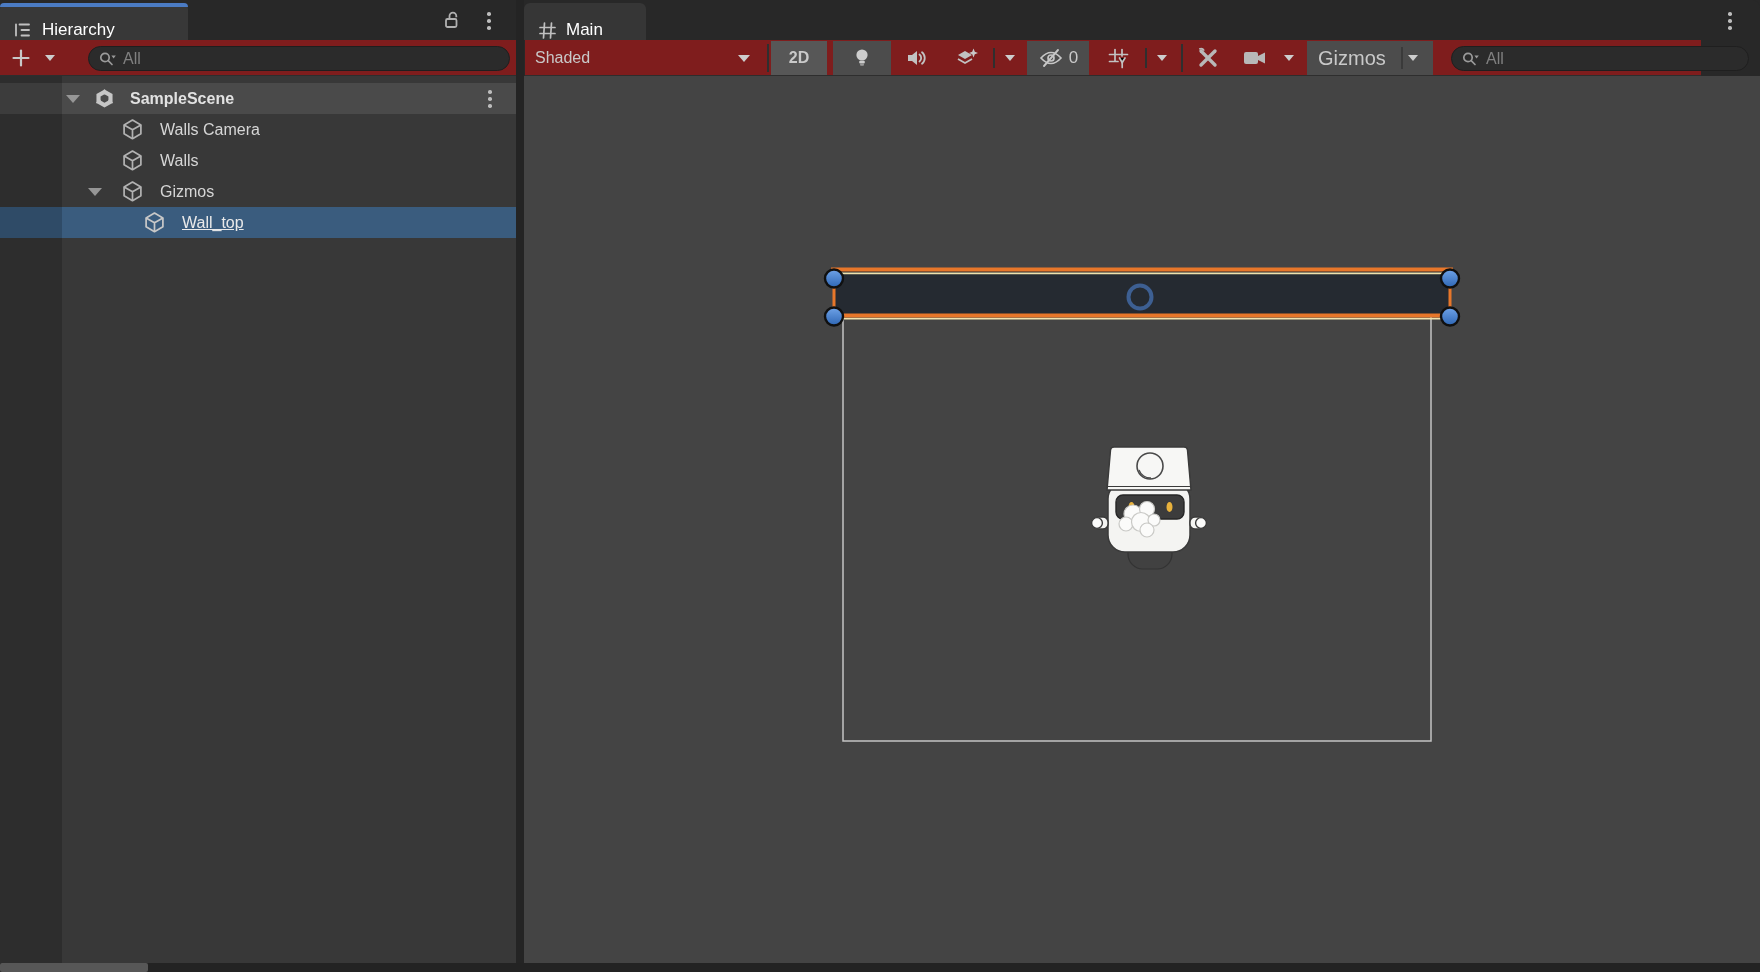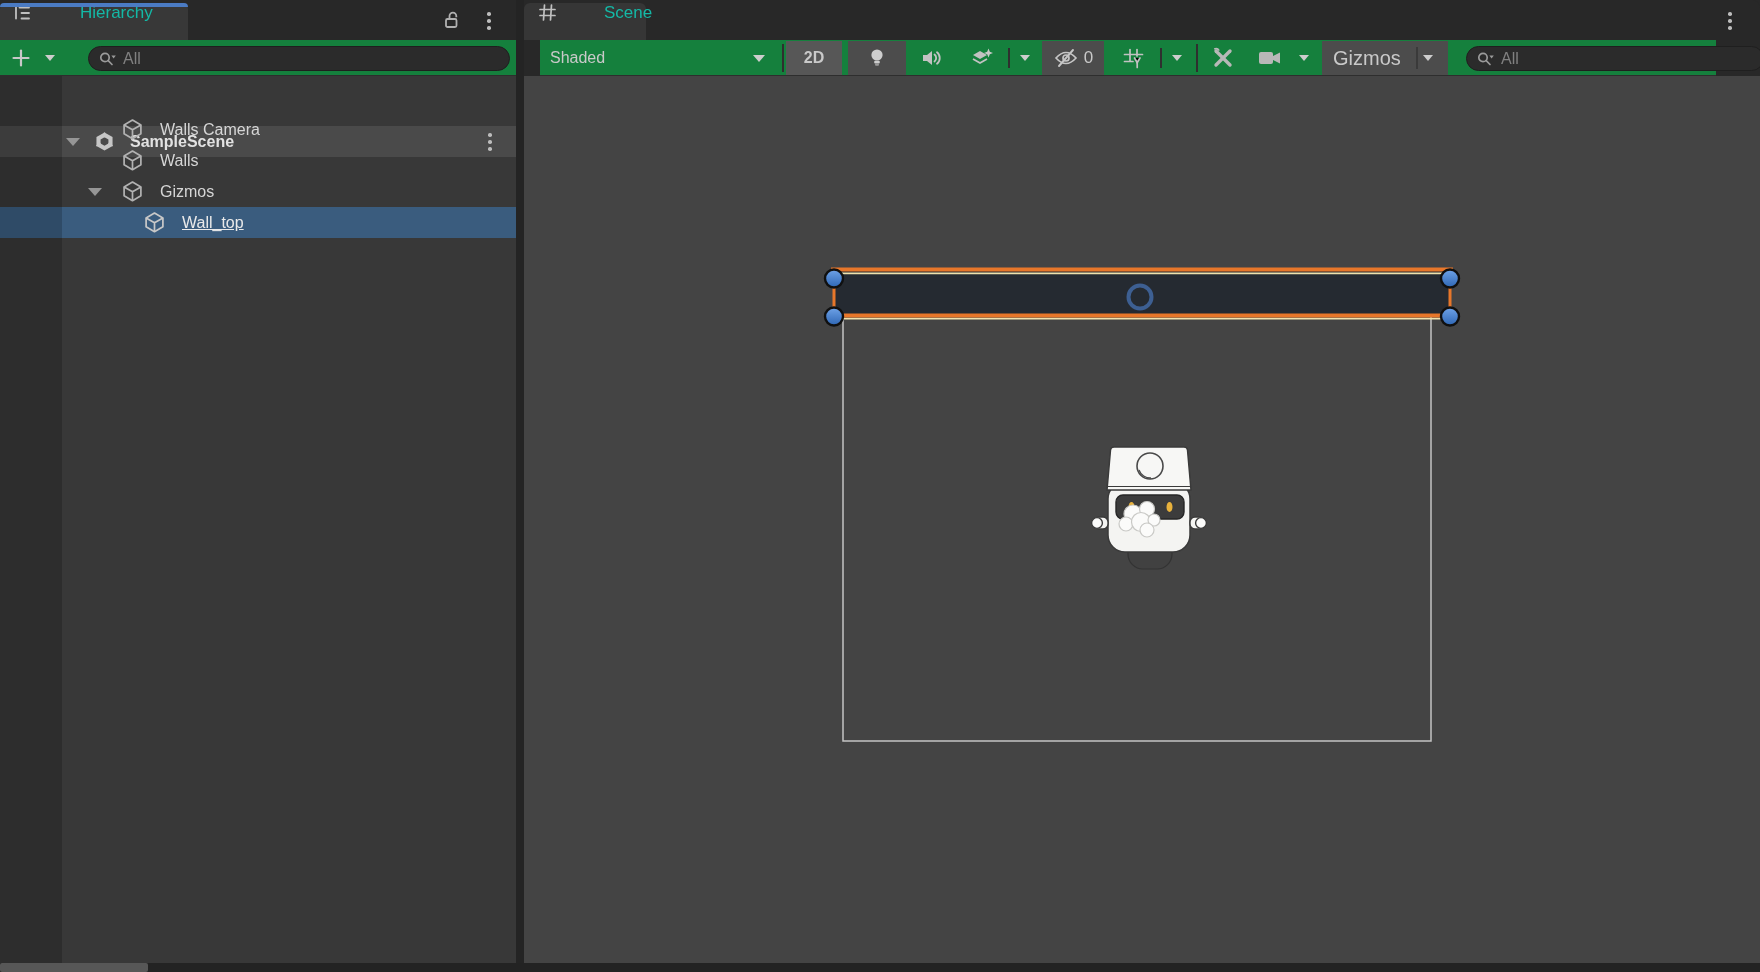--- a/index.html
+++ b/index.html
@@ -7,31 +7,31 @@
   .app {
     position:relative; width:1760px; height:972px; overflow:hidden;
     background:#282828; font-family:"Liberation Sans", sans-serif;
     -webkit-font-smoothing:antialiased;
   }
   .abs { position:absolute; }
 
   
   .tabbar { position:absolute; top:0; height:40px; background:#282828; }
   .tab {
-    position:absolute; top:3px; height:37px; display:flex; align-items:flex-start;
-    border-radius:6px 6px 0 0; color:#14b8a6; font-size:17px;gap:38px;
+    position:absolute; top:3px; height:37px; display:flex; align-items:flex-end;
+    border-radius:6px 6px 0 0; color:#ffffff; font-size:17px;
   }
   .tab .tab-accent { position:absolute; left:0; top:0; width:100%; height:4px;
     border-radius:6px 6px 0 0; }
   .kebab { display:flex; flex-direction:column; gap:3.5px; align-items:center;
     justify-content:center; width:20px; height:24px; cursor:pointer; }
   .kebab i { width:3.6px; height:3.6px; border-radius:50%; background:#bdbdbd; }
 
   
-  .toolbar { position:absolute; top:40px; height:36px; background:#15803d;
+  .toolbar { position:absolute; top:40px; height:36px; background:#7f1d1d;
     border-bottom:1px solid #2e2e2e; }
   .tbtn { position:absolute; top:1px; height:34px; display:flex; align-items:center;
     justify-content:center; color:#c9c9c9; }
   .tbtn.on { background:#515151; }
   .vsep { position:absolute; top:4px; height:28px; width:2px; background:#2f2f2f; }
   .caret { width:0; height:0; border-left:6.5px solid transparent;
     border-right:6.5px solid transparent; border-top:7px solid #cdcdcd; }
   .caret.small { border-left-width:5px; border-right-width:5px; border-top-width:6px; }
 
   .searchbox { position:absolute; top:6px; height:25px; background:#2b2b2b;
@@ -120,21 +120,21 @@
             <line x1="9.2" y1="9.7" x2="13" y2="13.5" stroke="#9a9a9a" stroke-width="1.7" stroke-linecap="round"></line>
             <path d="M12.4,4.6 h4.4 l-2.2,3 z" fill="#9a9a9a"></path>
           </svg>
         </span>
         <span class="ph">All</span>
       </div>
     </div>
 
     <div class="tree">
 
-      <div class="row" style="top:7px;background:#4a4a4a;font-weight:bold;color:#e2e2e2;margin-top:43px;">
+      <div class="row" style="top:7px;background:#4a4a4a;font-weight:bold;color:#e2e2e2;">
         <span class="fold" style="left:66px;"></span>
         <span style="position:absolute;left:93px;display:flex;">
           <svg width="23" height="23" viewBox="0 0 24 24">
             <path fill="#c6c6c6" fill-rule="evenodd" d="M12,2.6 L20.4,7.4 L20.4,16.6 L12,21.4 L3.6,16.6 L3.6,7.4 Z
                  M12,7.6 L16.1,10 L16.1,14 L12,16.4 L7.9,14 L7.9,10 Z"></path>
             <g stroke="#c6c6c6" stroke-width="1.4">
               <line x1="12" y1="2.6" x2="12" y2="7.6"></line>
               <line x1="20.4" y1="16.6" x2="16.1" y2="14"></line>
               <line x1="3.6" y1="16.6" x2="7.9" y2="14"></line>
             </g>
@@ -210,30 +210,30 @@
         <span style="display:flex;margin-right:9px;">
           <svg width="19" height="19" viewBox="0 0 19 19">
             <g stroke="#c0c0c0" stroke-width="1.7" stroke-linecap="round">
               <line x1="6.5" y1="2" x2="5.5" y2="17"></line>
               <line x1="13.5" y1="2" x2="12.5" y2="17"></line>
               <line x1="2" y1="6.5" x2="17" y2="6.5"></line>
               <line x1="2" y1="12.5" x2="17" y2="12.5"></line>
             </g>
           </svg>
         </span>
-        <span>Scene</span>
+        <span>Main</span>
       </div>
       <div class="kebab abs" style="left:1196px;top:9px;">
         <i></i>
           <i></i>
           <i></i>
       </div>
     </div>
 
-    <div class="toolbar" style="left:16px;width:1176px;">
+    <div class="toolbar" style="left:1px;width:1176px;">
 
       <div class="tbtn" style="left:0;width:240px;justify-content:flex-start;padding-left:10px;font-size:16px;">
         <span>Shaded</span>
         <span class="caret" style="position:absolute;left:213px;"></span>
       </div>
       <span class="vsep" style="left:242px;"></span>
 
       <div class="tbtn on" style="left:246px;width:56px;font-weight:bold;font-size:16px;background:#575757;">
         <span>2D</span>
       </div>

